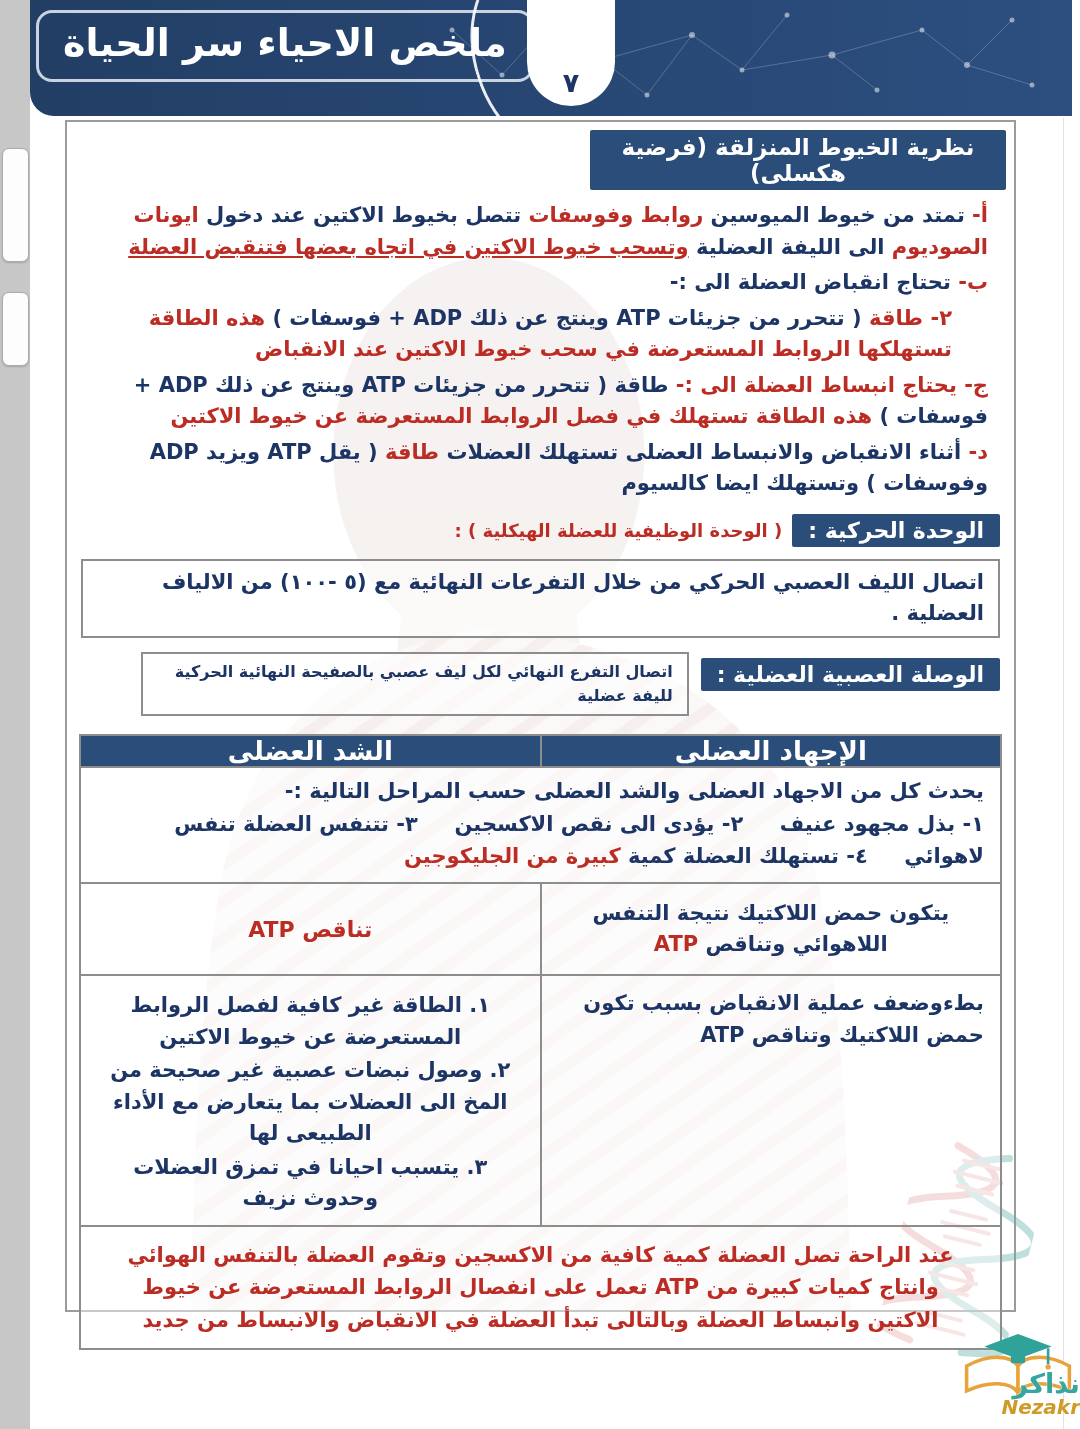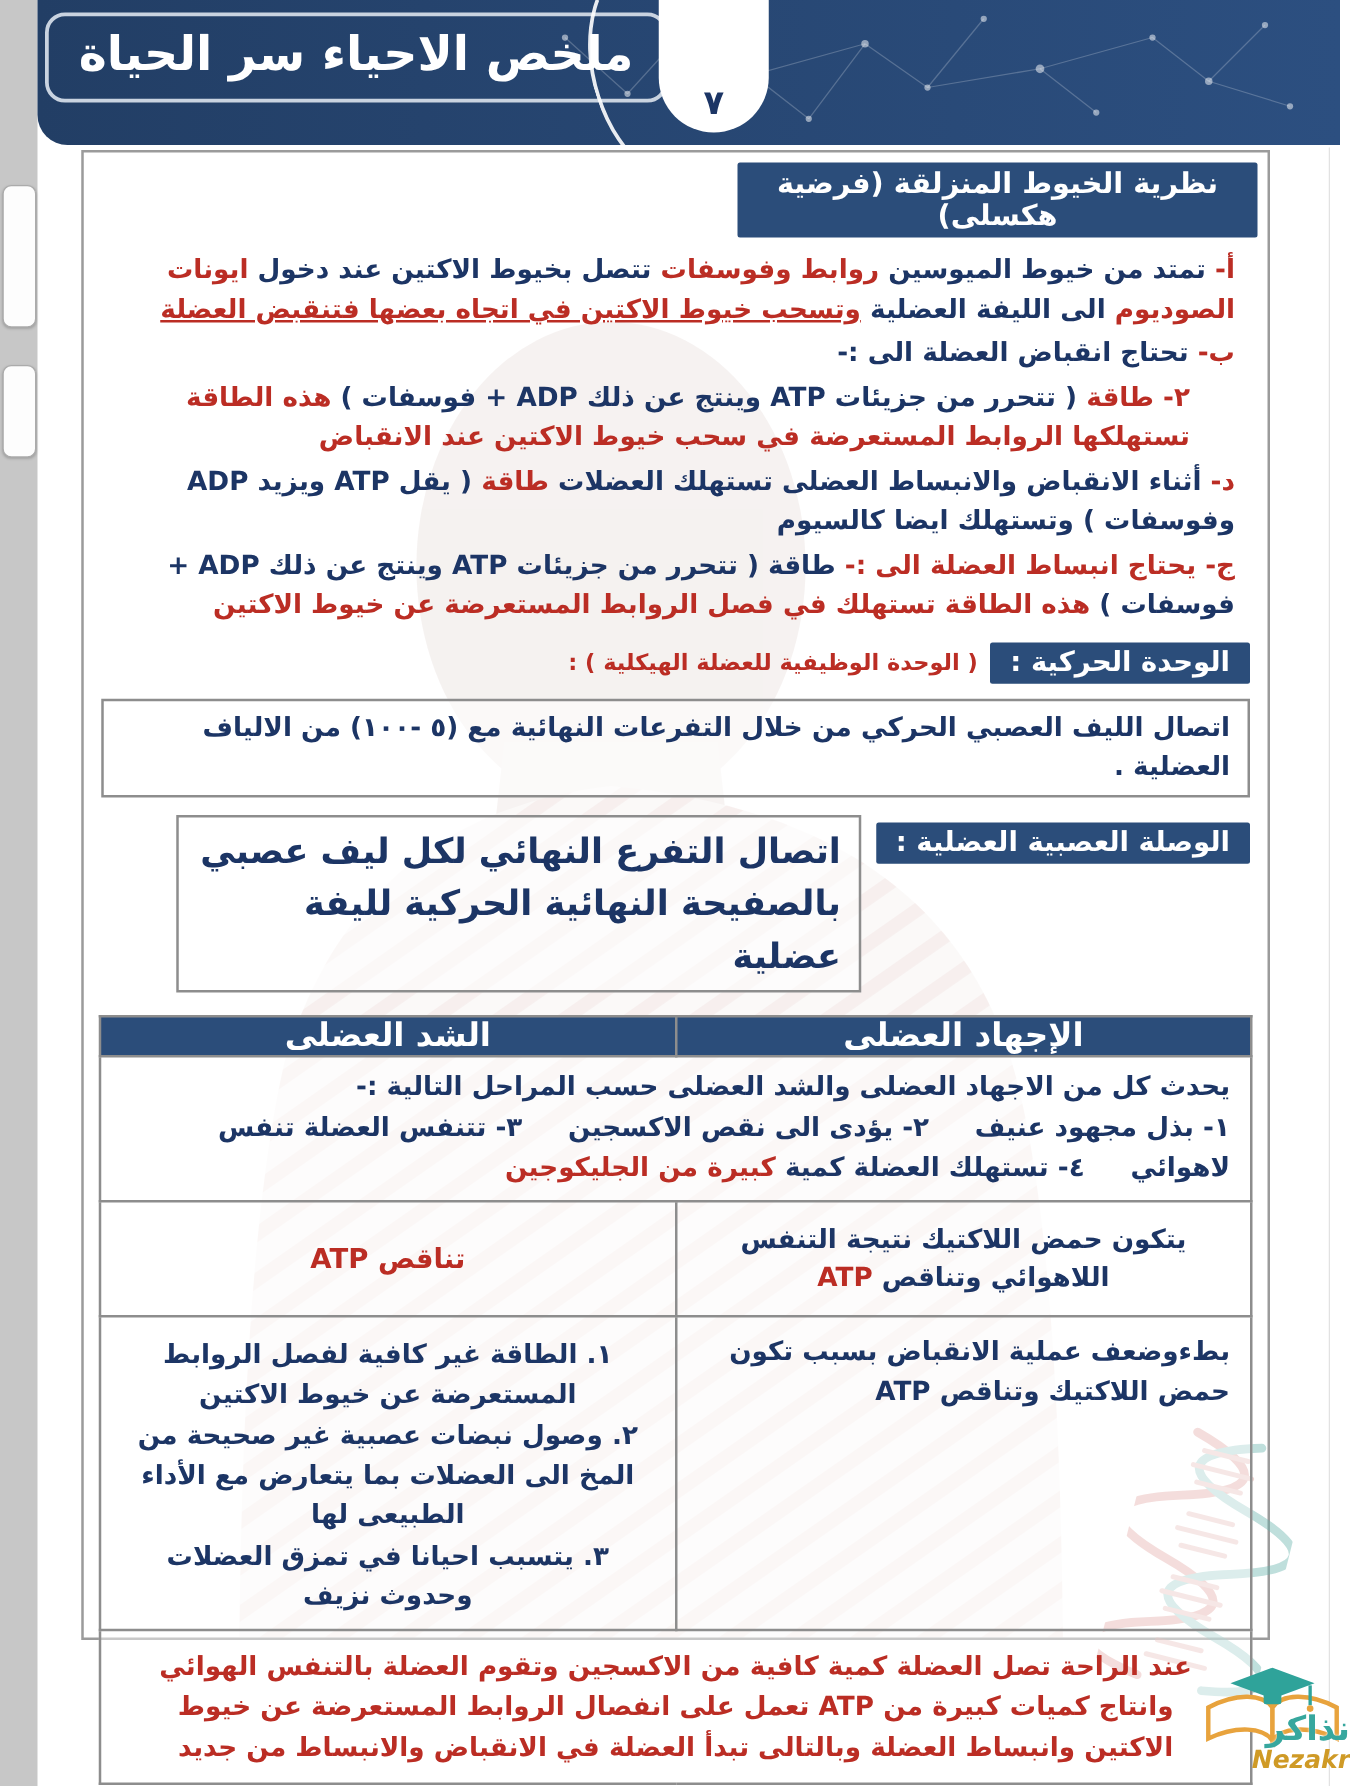--- a/index.html
+++ b/index.html
@@ -42,21 +42,21 @@
   .c-red{color:var(--red);}
   .c-navy{color:var(--navy);}
   .u{text-decoration:underline;}
 
   .sec-line{display:flex;align-items:center;gap:10px;padding:2px 8px;margin-top:12px;}
   .badge{background:var(--badge);color:#fff;font-size:22px;padding:4px 16px;white-space:nowrap;border-radius:2px;}
   .sec-sub{color:var(--red);font-size:18px;}
   .def-box{border:2px solid var(--bd);font-size:21px;line-height:1.5;color:var(--navy);padding:6px 14px;margin:10px 8px 0;text-align:right;background:rgba(255,255,255,.55);}
   .junction-row{display:flex;align-items:flex-start;gap:12px;margin:14px 8px 0;padding-left:60px;}
   .junction-row .badge{margin-top:6px;}
-  .junction-row .def-box{flex:1;margin:0;font-size:28px;}
+  .junction-row .def-box{flex:1;margin:0;font-size:16px;}
 
   .tbl{width:calc(100% - 12px);margin:18px 6px 0;border-collapse:collapse;border:2px solid var(--bd);background:rgba(255,255,255,.45);}
   .tbl th,.tbl td{border:2px solid var(--bd);}
   .tbl th{background:var(--badge);color:#fff;font-size:26px;padding:0;width:50%;font-weight:700;}
   .cell{font-size:21px;color:var(--navy);line-height:1.5;padding:8px 16px;text-align:right;vertical-align:middle;}
   .cell.center{text-align:center;}
   .cell.top{vertical-align:top;padding-top:12px;}
   .intro-cell{height:96px;}
   .intro-cell div{margin-bottom:2px;}
   .stages{white-space:pre-wrap;}
@@ -143,22 +143,22 @@
         <path d="M420 505 C290 520 200 590 160 725 C135 835 126 1000 124 1184 L780 1184 C778 980 766 805 736 715 C692 585 580 520 420 505 Z" fill="url(#shirtStripes)"></path>
       </g>
     </svg>
 
     <div class="content-inner">
       <div class="theory-badge">نظرية الخيوط المنزلقة (فرضية هكسلى)</div>
 
       <div class="para"><span class="c-red">أ-  </span><span class="c-navy">تمتد من خيوط الميوسين </span><span class="c-red">روابط وفوسفات </span><span class="c-navy">تتصل بخيوط الاكتين عند دخول </span><span class="c-red">ايونات الصوديوم </span><span class="c-navy">الى الليفة العضلية </span><span class="c-red u">وتسحب خيوط الاكتين في اتجاه بعضها فتنقبض العضلة</span></div>
       <div class="para"><span class="c-red">ب-   </span><span class="c-navy">تحتاج انقباض العضلة الى :-</span></div>
       <div class="para ind"><span class="c-red">٢- طاقة </span><span class="c-navy">( تتحرر من جزيئات ATP وينتج عن ذلك ADP + فوسفات ) </span><span class="c-red">هذه الطاقة تستهلكها الروابط المستعرضة في سحب خيوط الاكتين عند الانقباض</span></div>
+      <div class="para"><span class="c-red">ج- يحتاج انبساط العضلة الى :- </span><span class="c-navy">طاقة ( تتحرر من جزيئات ATP وينتج عن ذلك ADP + فوسفات ) </span><span class="c-red">هذه الطاقة تستهلك في فصل الروابط المستعرضة عن خيوط الاكتين</span></div>
       <div class="para"><span class="c-red">د-  </span><span class="c-navy">أثناء الانقباض والانبساط العضلى تستهلك العضلات </span><span class="c-red">طاقة </span><span class="c-navy">( يقل ATP ويزيد ADP وفوسفات ) </span><span class="c-navy">وتستهلك ايضا كالسيوم</span></div>
-      <div class="para"><span class="c-red">ج- يحتاج انبساط العضلة الى :- </span><span class="c-navy">طاقة ( تتحرر من جزيئات ATP وينتج عن ذلك ADP + فوسفات ) </span><span class="c-red">هذه الطاقة تستهلك في فصل الروابط المستعرضة عن خيوط الاكتين</span></div>
 
       <div class="sec-line">
         <span class="badge">الوحدة الحركية :</span>
         <span class="sec-sub">( الوحدة الوظيفية للعضلة الهيكلية ) :</span>
       </div>
       <div class="def-box">اتصال الليف العصبي الحركي من خلال التفرعات النهائية مع (٥ -١٠٠) من الالياف العضلية .</div>
 
       <div class="junction-row">
         <span class="badge">الوصلة العصبية العضلية :</span>
         <div class="def-box">اتصال التفرع النهائي لكل ليف عصبي بالصفيحة النهائية الحركية لليفة عضلية</div>

